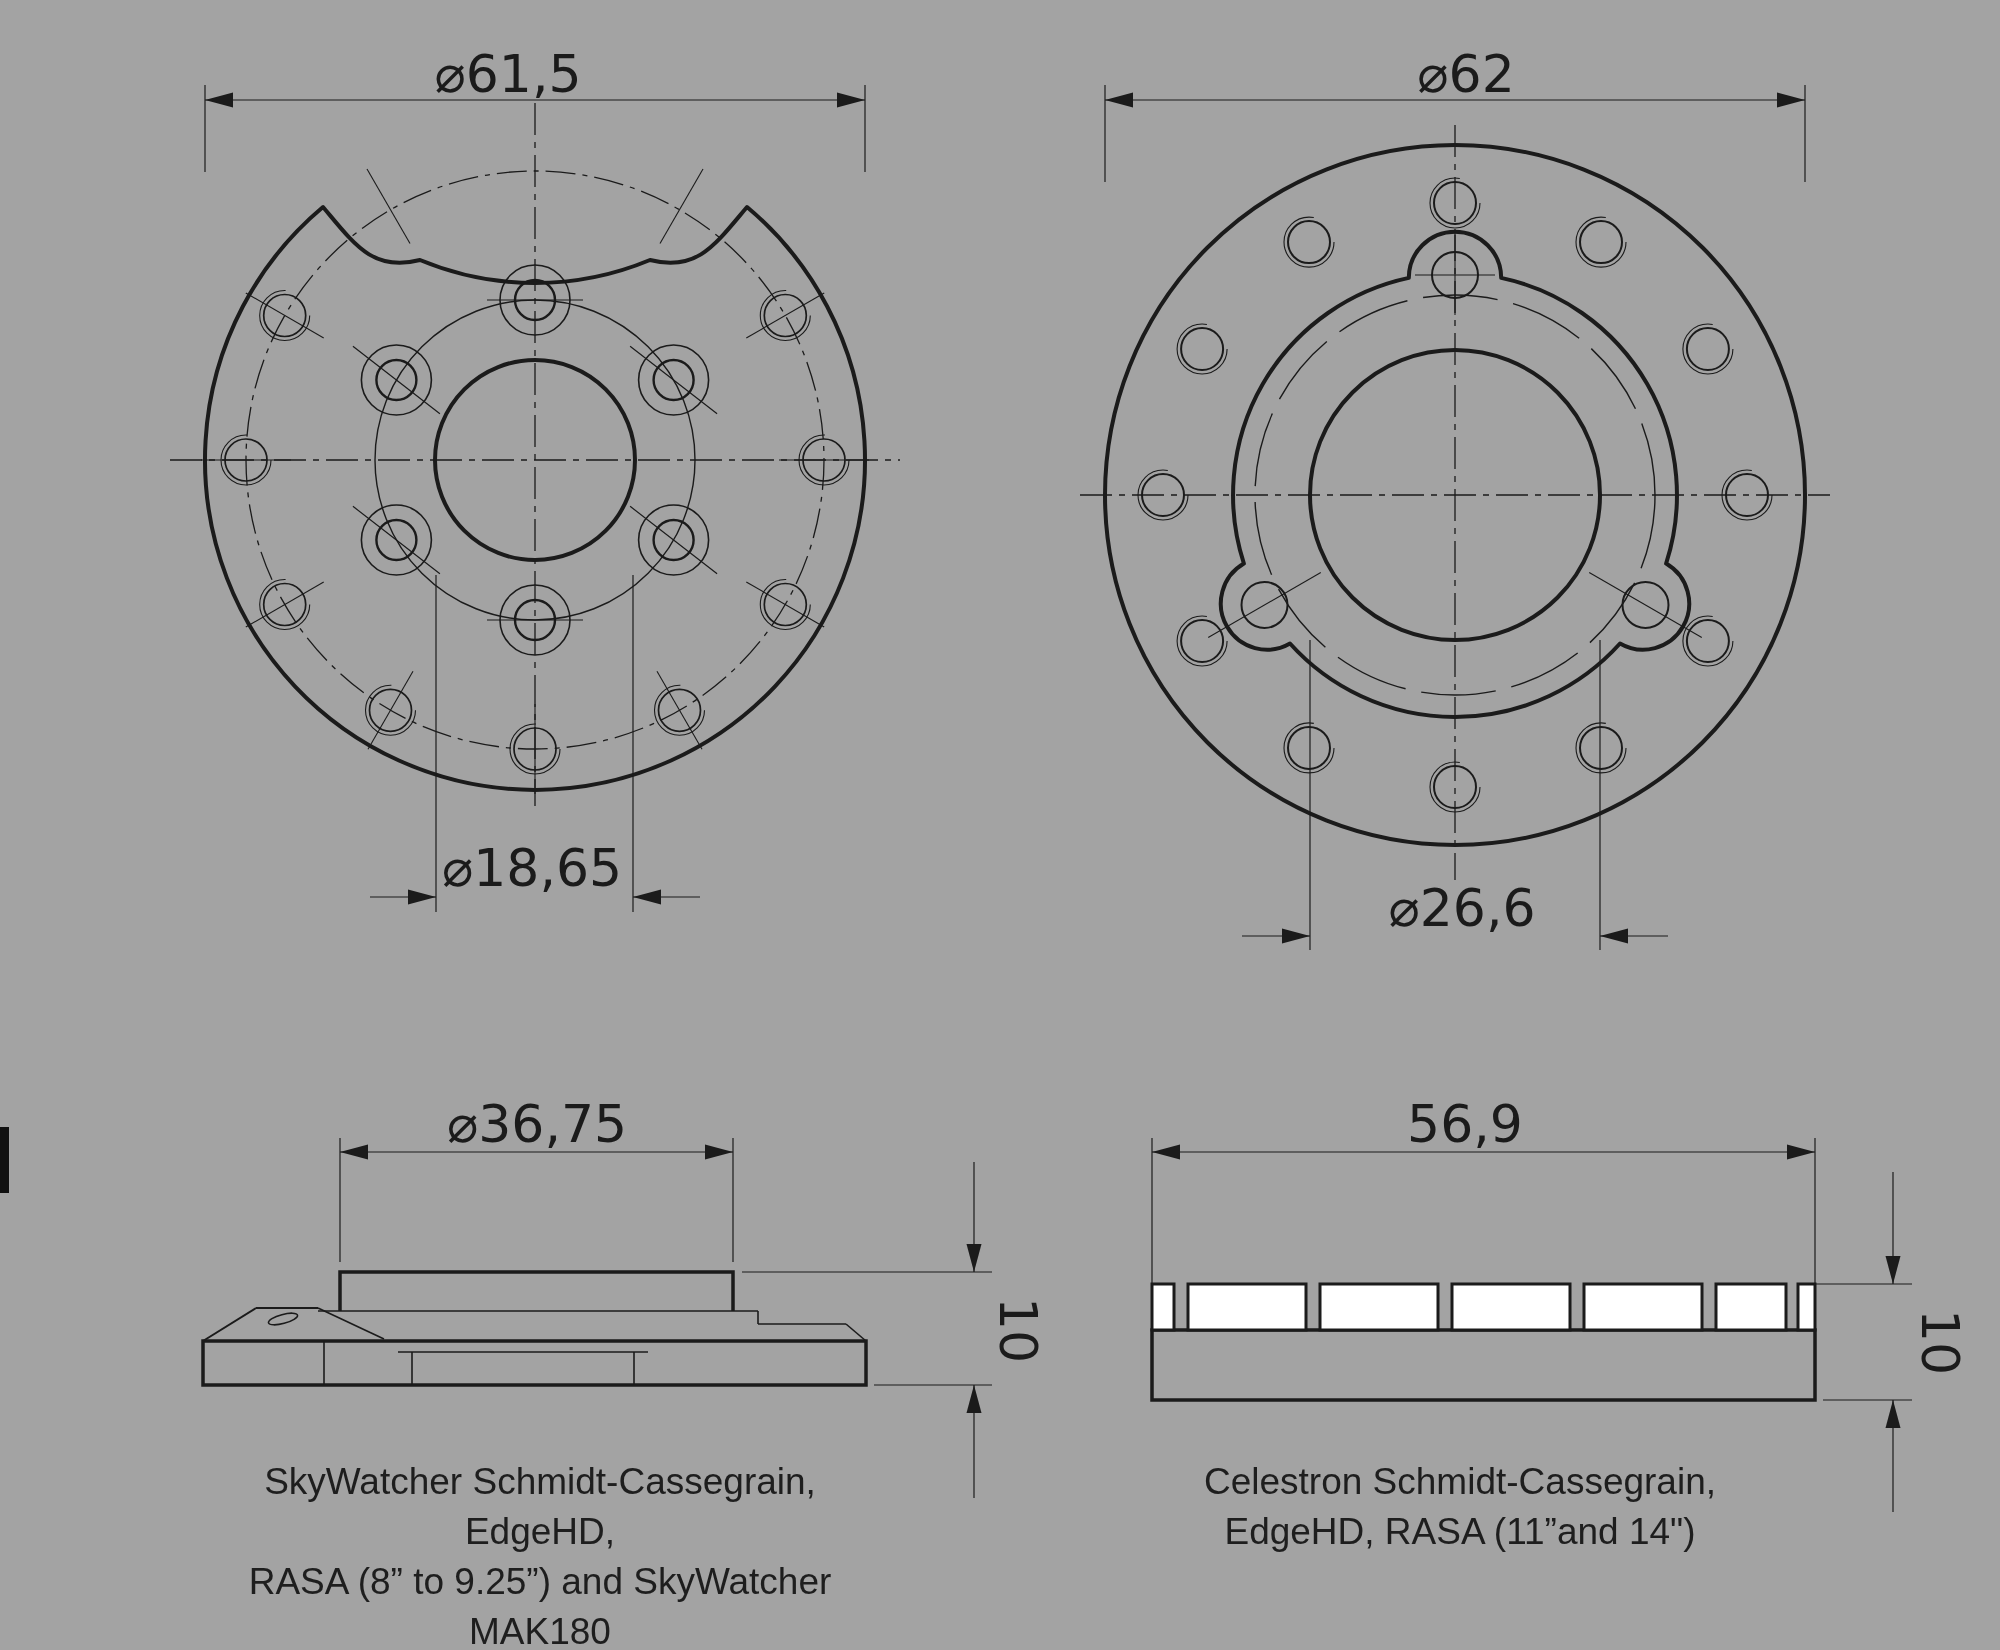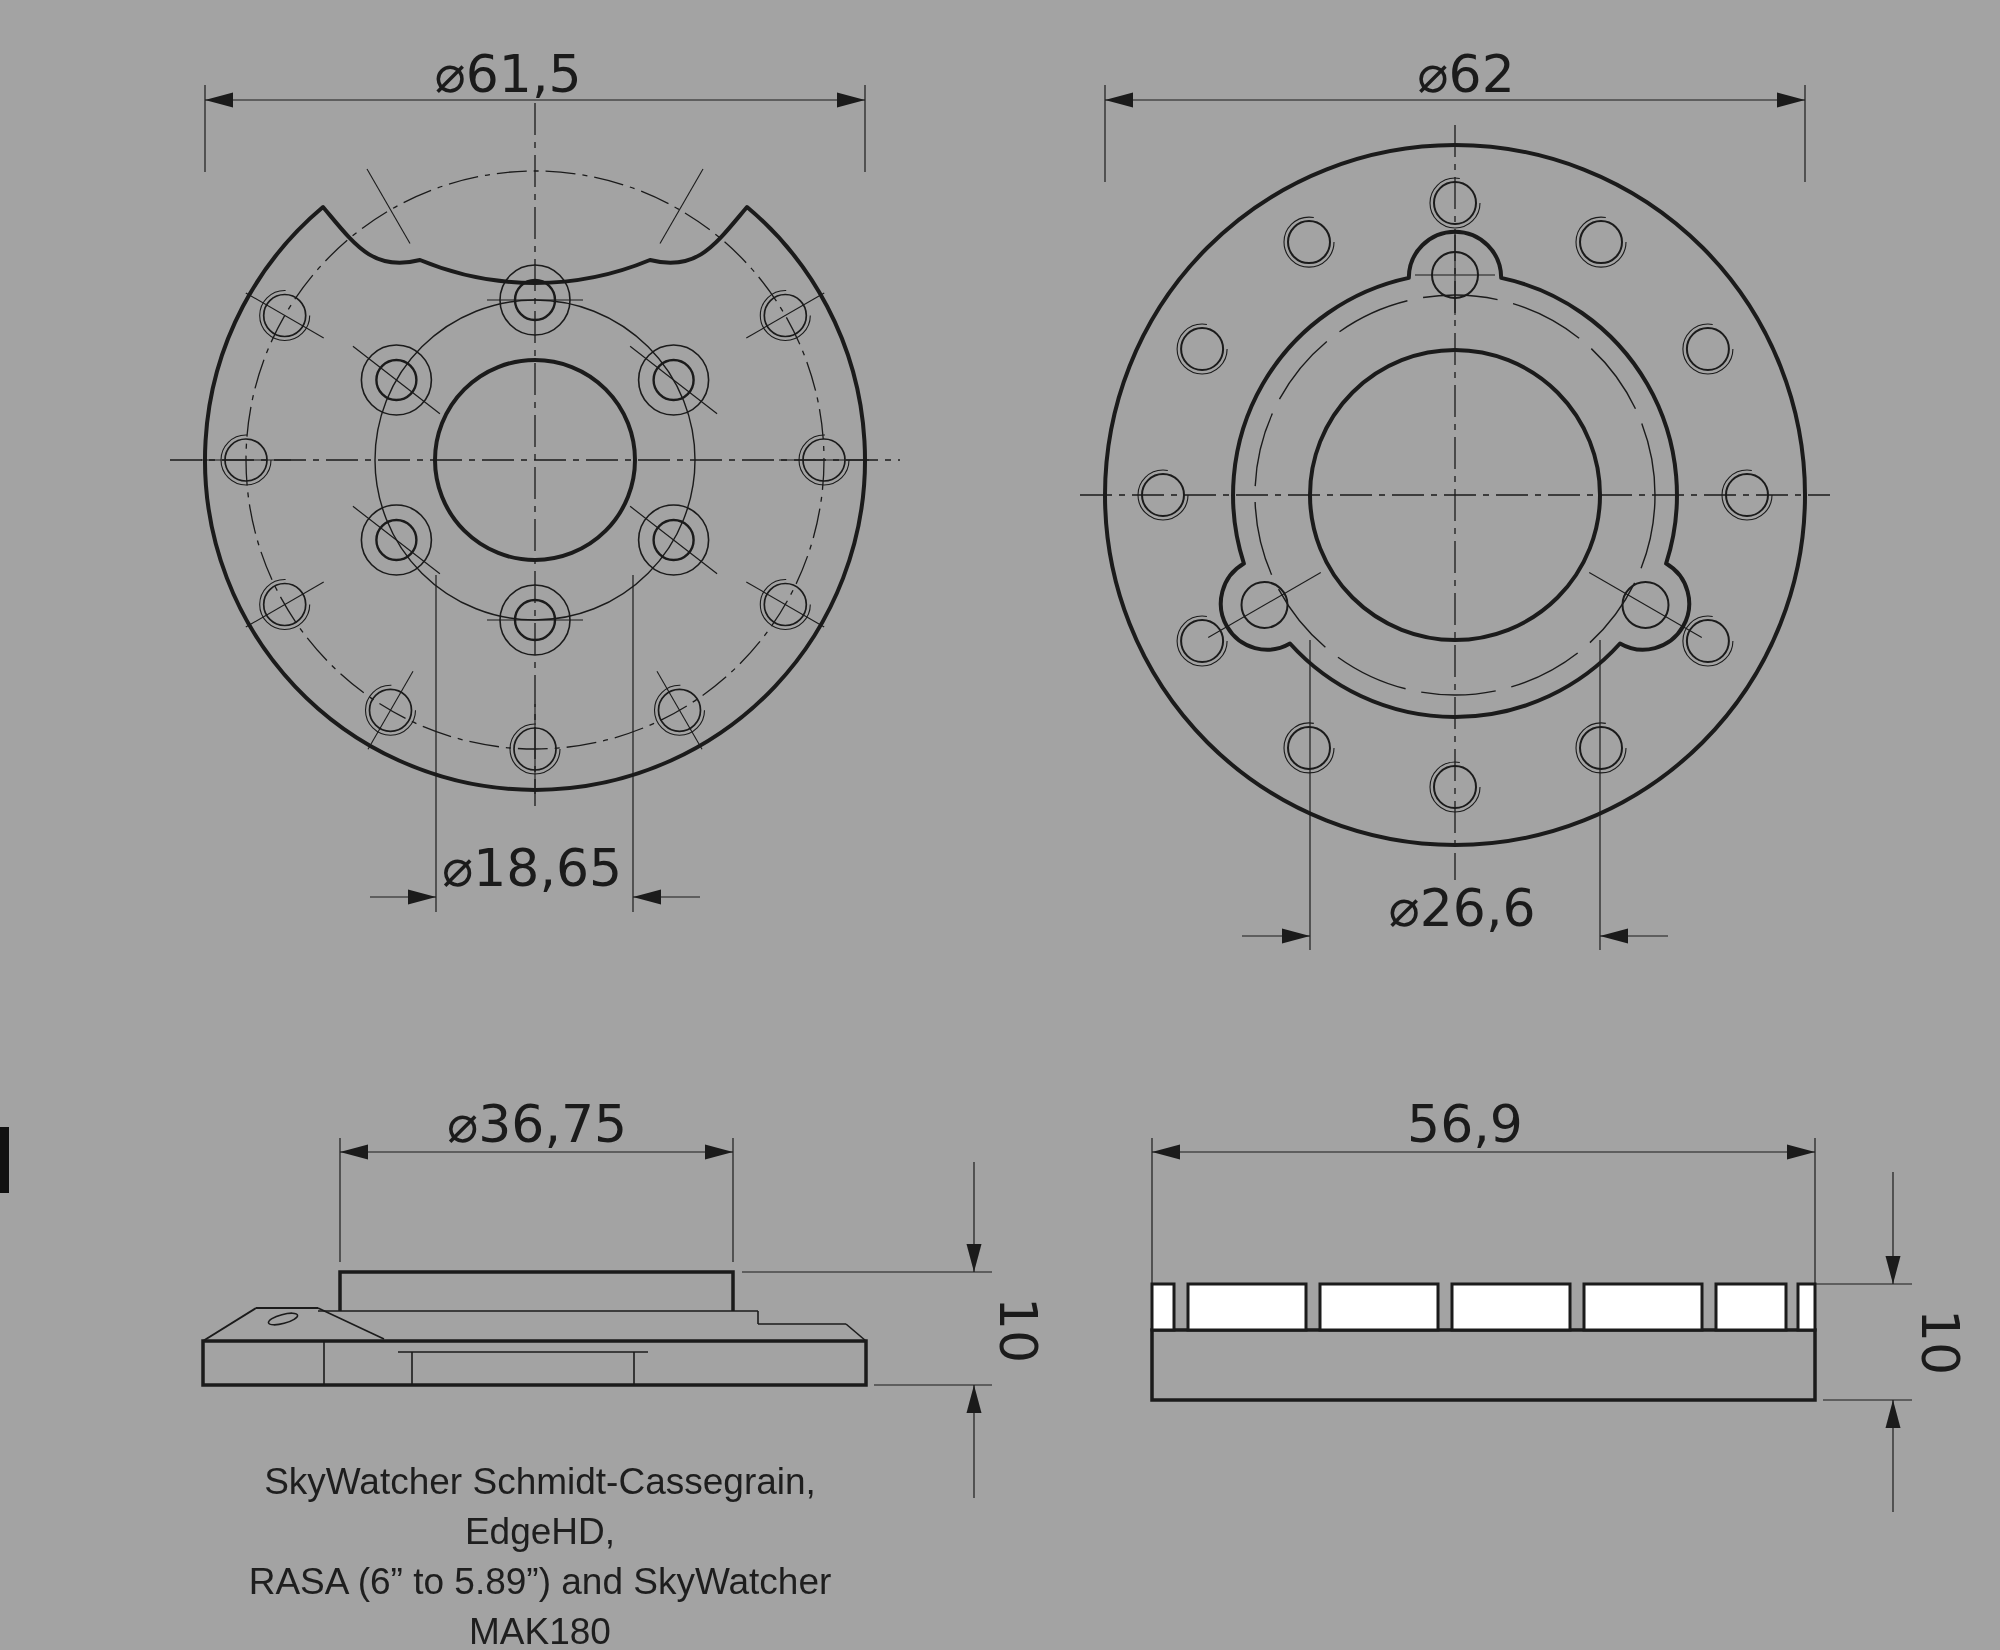--- a/index.html
+++ b/index.html
@@ -233,17 +233,21 @@
     </g>
     <text x="1465" y="1142" font-size="52" text-anchor="middle" stroke="none">56,9</text>
     <text x="1922" y="1342" font-size="52" text-anchor="middle" transform="rotate(90 1922 1342)" stroke="none">10</text>
 
     <rect x="0" y="1127" width="9" height="66" fill="#111" stroke="none"></rect>
   </g>
 </svg>
 
 <div class="caption cap-left">
   <div>SkyWatcher Schmidt-Cassegrain, EdgeHD,</div>
-  <div>RASA (6” to 5.89”) and SkyWatcher</div>
+  <div>RASA (8” to 9.25”) and SkyWatcher</div>
   <div>MAK180</div>
 </div>
-
+<div class="caption cap-right">
+  <div>Celestron Schmidt-Cassegrain,</div>
+  <div>EdgeHD, RASA (11”and 14")</div>
 </div>
 
+</div>
+
 </body></html>

